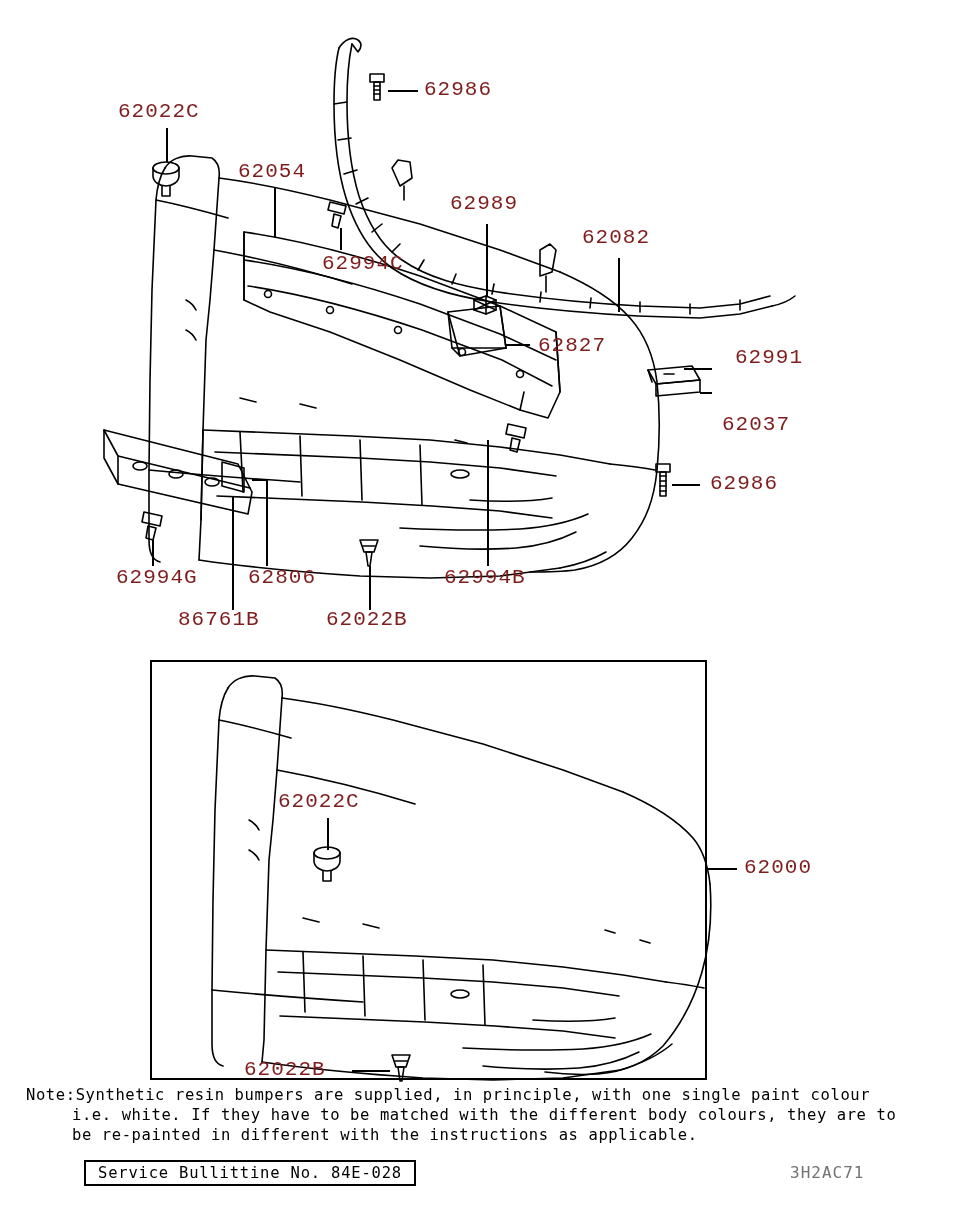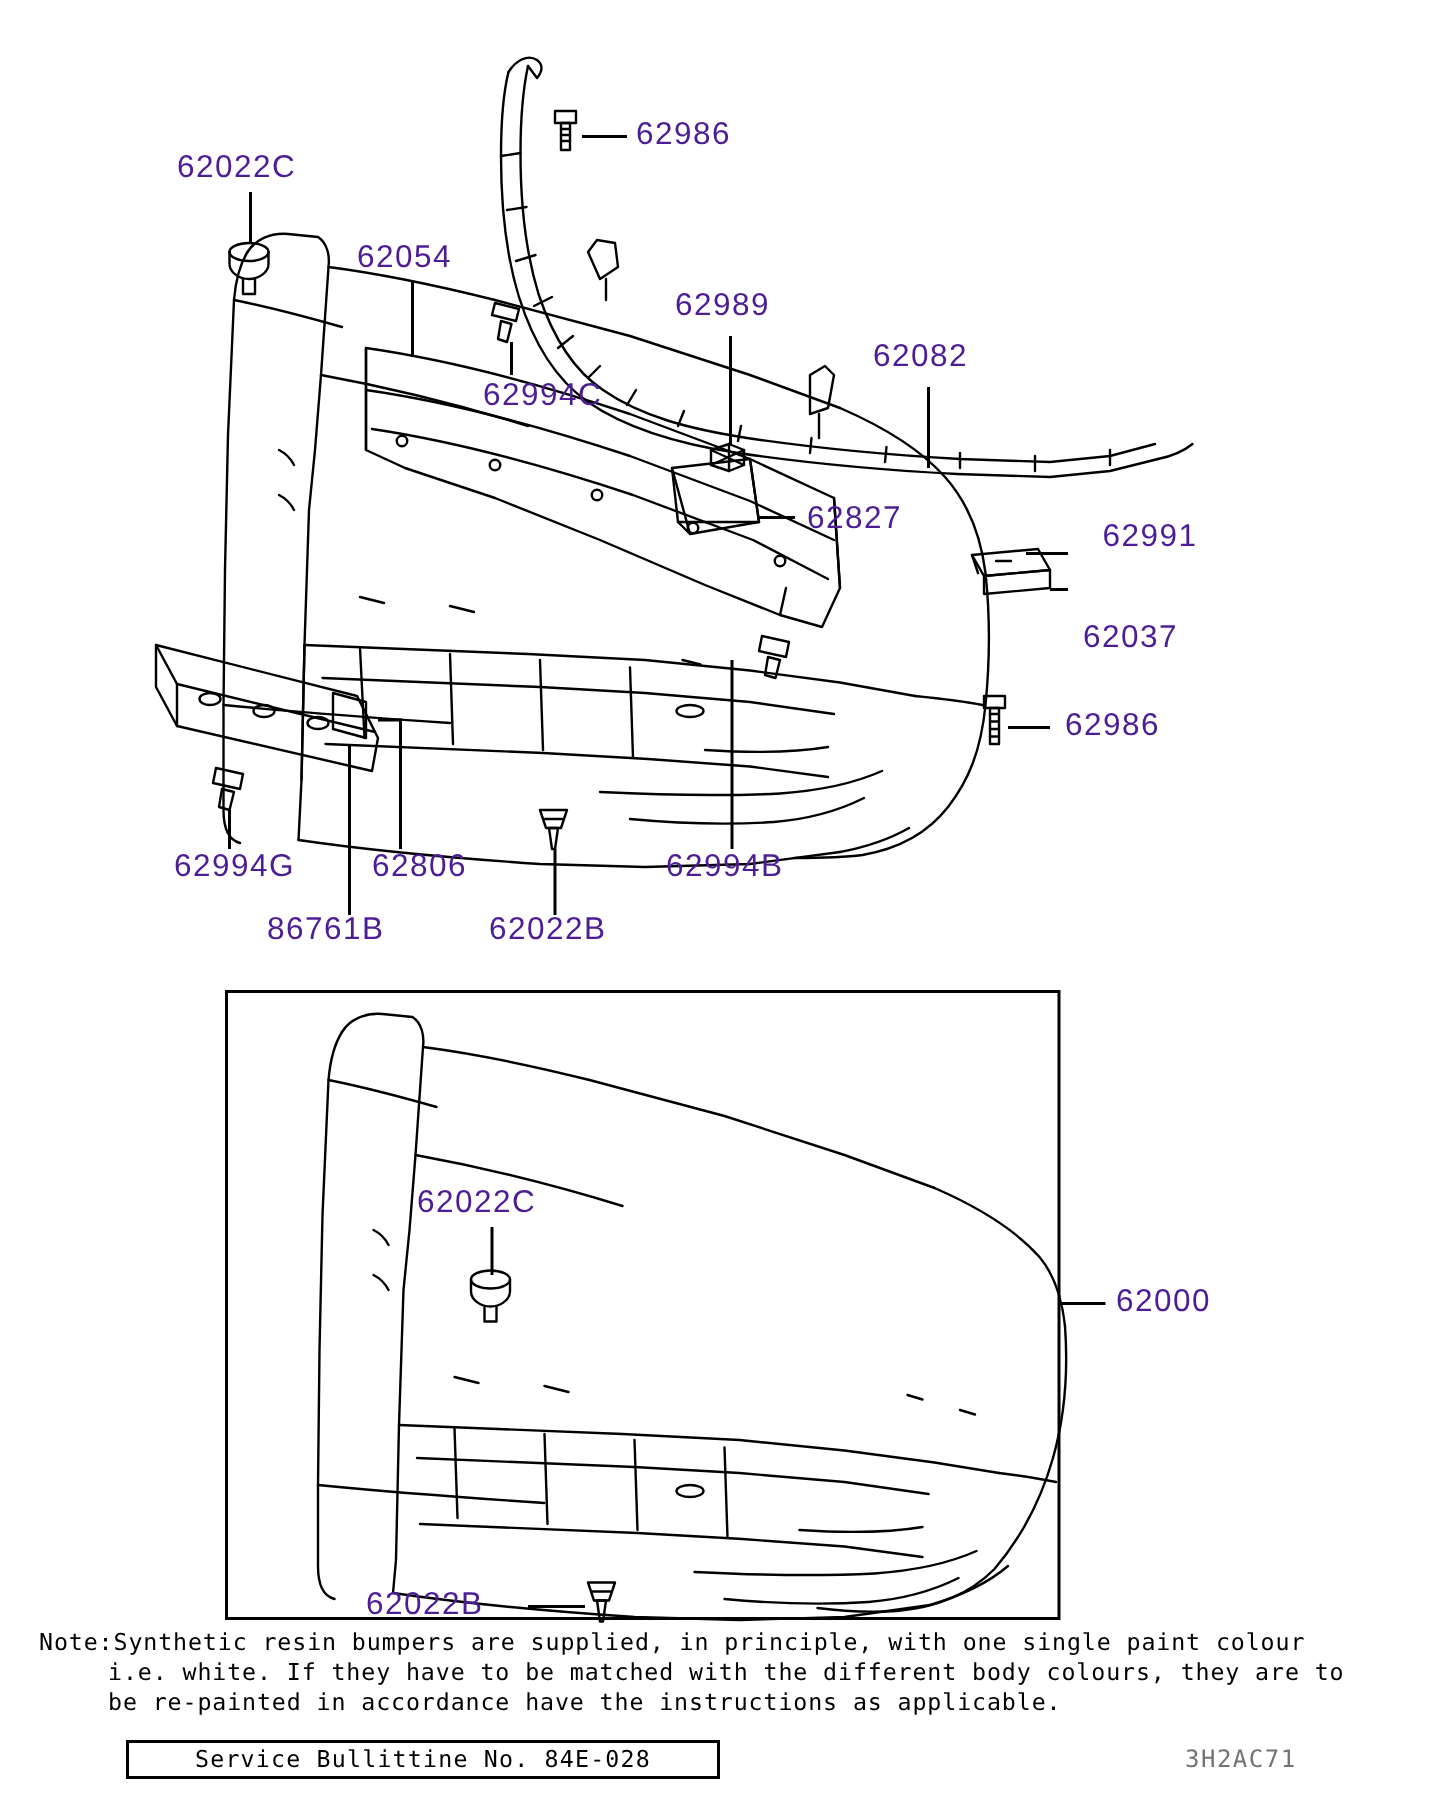--- a/index.html
+++ b/index.html
@@ -11,24 +11,24 @@
     position: relative;
     width: 960px;
     height: 1210px;
     background: #ffffff;
     font-family: "DejaVu Sans Mono", monospace;
     color: #000000;
     overflow: hidden;
   }
   .label {
     position: absolute;
-    font-family: Liberation Sans, sans-serif;
+    font-family: Liberation Mono, monospace;
     font-size: 21px;
     letter-spacing: 1px;
-    color: #4c1d95;
+    color: #7f1d1d;
     white-space: nowrap;
   }
   .leader {
     position: absolute;
     background: #000;
   }
   .leader.h { height: 1.5px; }
   .leader.v { width: 1.5px; }
   svg.art {
     position: absolute;
@@ -59,21 +59,21 @@
     font-family: "DejaVu Sans Mono", monospace;
     font-size: 15.5px;
     line-height: 20px;
     letter-spacing: 0.6px;
     color: #000;
   }
   .bulletin {
     position: absolute;
     left: 84px;
     top: 1160px;
-    width: 396px;
+    width: 332px;
     height: 26px;
     border: 2px solid #000;
     box-sizing: border-box;
     font-family: "DejaVu Sans Mono", monospace;
     font-size: 15.5px;
     letter-spacing: 0.8px;
     display: flex;
     align-items: center;
     justify-content: center;
     color: #000;
@@ -355,19 +355,19 @@
 
   <div class="inset-box"></div>
 
   <div class="label" style="left:278px; top:790px;">62022C</div>
   <div class="label" style="left:244px; top:1058px;">62022B</div>
   <div class="label" style="left:744px; top:856px;">62000</div>
 
   <div class="note">
     <div>Note:Synthetic resin bumpers are supplied, in principle, with one single paint colour</div>
     <div style="padding-left:46px;">i.e. white. If they have to be matched with the different body colours, they are to</div>
-    <div style="padding-left:46px;">be re-painted in accordance have the instructions as applicable.</div>
+    <div style="padding-left:46px;">be re-painted in different with the instructions as applicable.</div>
   </div>
 
   <div class="bulletin">Service Bullittine No. 84E-028</div>
   <div class="drawing-no">3H2AC71</div>
 
 </div>
 
 </body></html>

